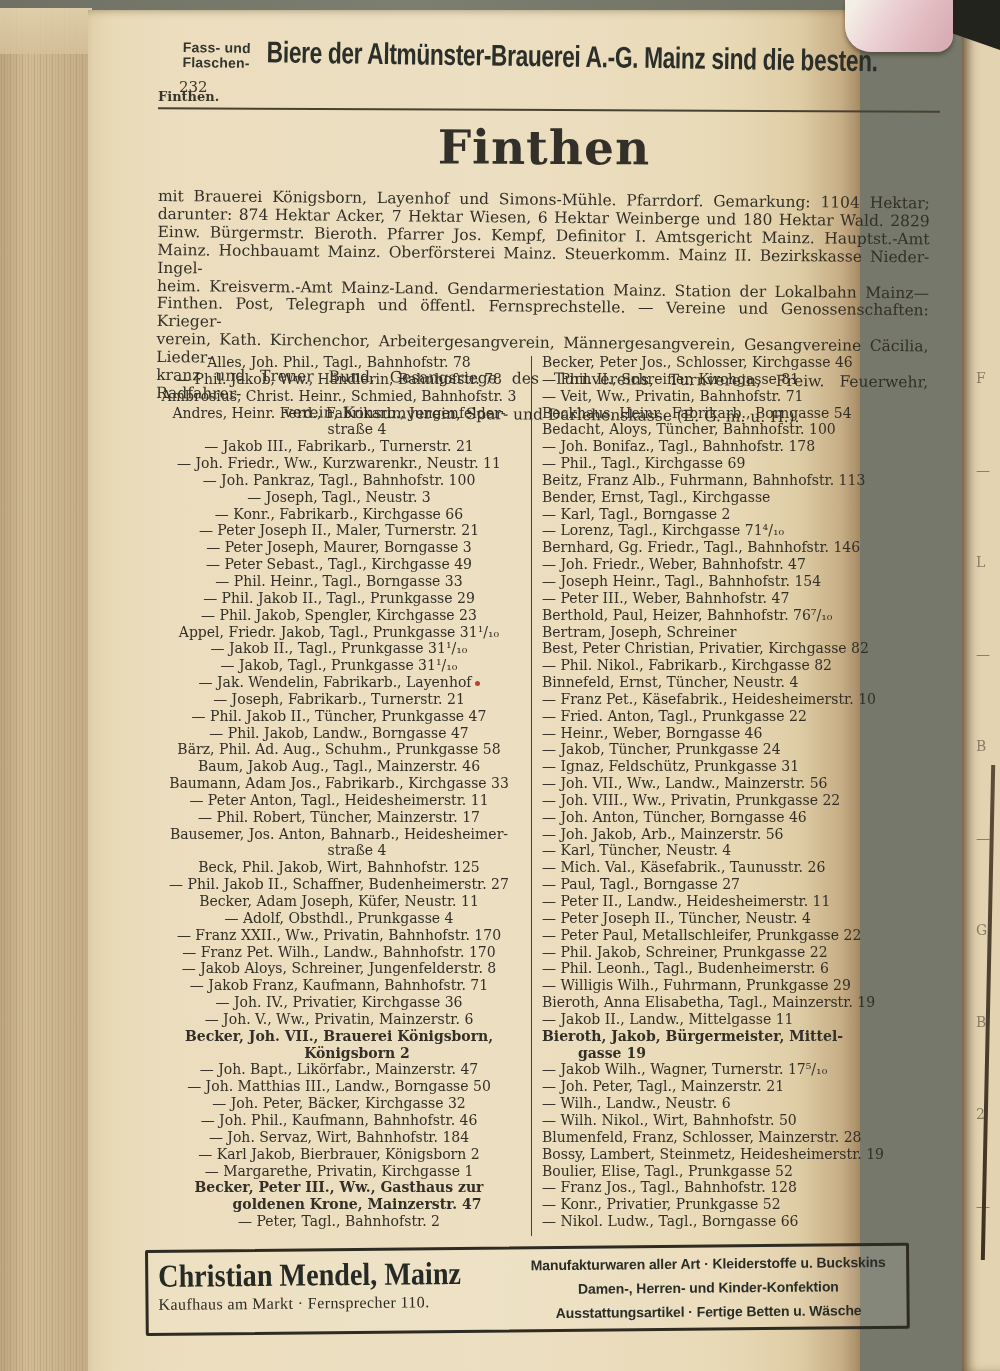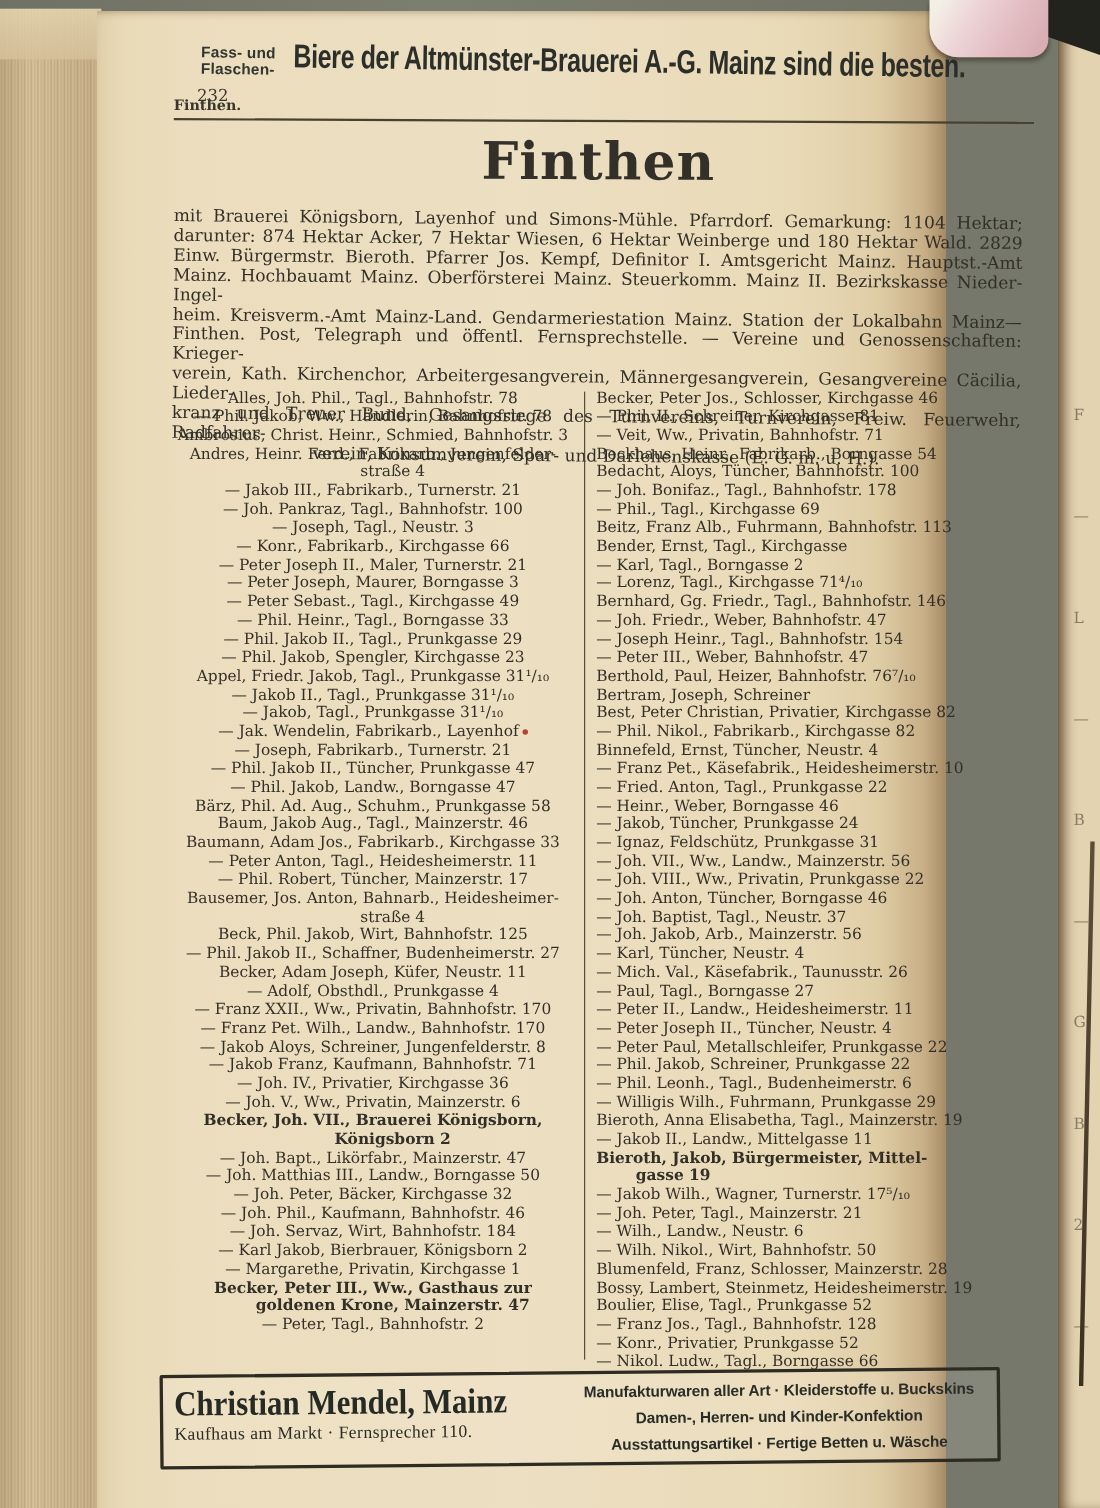--- a/index.html
+++ b/index.html
@@ -114,20 +114,21 @@
     </div>
 
   <div class="columns">
     <div class="col col-left" id="col-left">
         <div class="entry">Alles, Joh. Phil., Tagl., Bahnhofstr. 78</div>
         <div class="entry">— Phil. Jakob, Ww., Händlerin, Bahnhofstr. 78</div>
         <div class="entry">Ambrosius, Christ. Heinr., Schmied, Bahnhofstr. 3</div>
         <div class="entry">Andres, Heinr. Ferd., Fabrikarb., Jungenfelder-
 straße 4</div>
         <div class="entry">— Jakob III., Fabrikarb., Turnerstr. 21</div>
+        <div class="entry">— Joh. Friedr., Ww., Kurzwarenkr., Neustr. 11</div>
         <div class="entry">— Joh. Pankraz, Tagl., Bahnhofstr. 100</div>
         <div class="entry">— Joseph, Tagl., Neustr. 3</div>
         <div class="entry">— Konr., Fabrikarb., Kirchgasse 66</div>
         <div class="entry">— Peter Joseph II., Maler, Turnerstr. 21</div>
         <div class="entry">— Peter Joseph, Maurer, Borngasse 3</div>
         <div class="entry">— Peter Sebast., Tagl., Kirchgasse 49</div>
         <div class="entry">— Phil. Heinr., Tagl., Borngasse 33</div>
         <div class="entry">— Phil. Jakob II., Tagl., Prunkgasse 29</div>
         <div class="entry">— Phil. Jakob, Spengler, Kirchgasse 23</div>
         <div class="entry">Appel, Friedr. Jakob, Tagl., Prunkgasse 31¹/₁₀</div>
@@ -190,21 +191,20 @@
         <div class="entry">— Phil. Nikol., Fabrikarb., Kirchgasse 82</div>
         <div class="entry">Binnefeld, Ernst, Tüncher, Neustr. 4</div>
         <div class="entry">— Franz Pet., Käsefabrik., Heidesheimerstr. 10</div>
         <div class="entry">— Fried. Anton, Tagl., Prunkgasse 22</div>
         <div class="entry">— Heinr., Weber, Borngasse 46</div>
         <div class="entry">— Jakob, Tüncher, Prunkgasse 24</div>
         <div class="entry">— Ignaz, Feldschütz, Prunkgasse 31</div>
         <div class="entry">— Joh. VII., Ww., Landw., Mainzerstr. 56</div>
         <div class="entry">— Joh. VIII., Ww., Privatin, Prunkgasse 22</div>
         <div class="entry">— Joh. Anton, Tüncher, Borngasse 46</div>
-        <div class="entry">— Joh. Baptist, Tagl., Neustr. 37</div>
         <div class="entry">— Joh. Jakob, Arb., Mainzerstr. 56</div>
         <div class="entry">— Karl, Tüncher, Neustr. 4</div>
         <div class="entry">— Mich. Val., Käsefabrik., Taunusstr. 26</div>
         <div class="entry">— Paul, Tagl., Borngasse 27</div>
         <div class="entry">— Peter II., Landw., Heidesheimerstr. 11</div>
         <div class="entry">— Peter Joseph II., Tüncher, Neustr. 4</div>
         <div class="entry">— Peter Paul, Metallschleifer, Prunkgasse 22</div>
         <div class="entry">— Phil. Jakob, Schreiner, Prunkgasse 22</div>
         <div class="entry">— Phil. Leonh., Tagl., Budenheimerstr. 6</div>
         <div class="entry">— Willigis Wilh., Fuhrmann, Prunkgasse 29</div>

